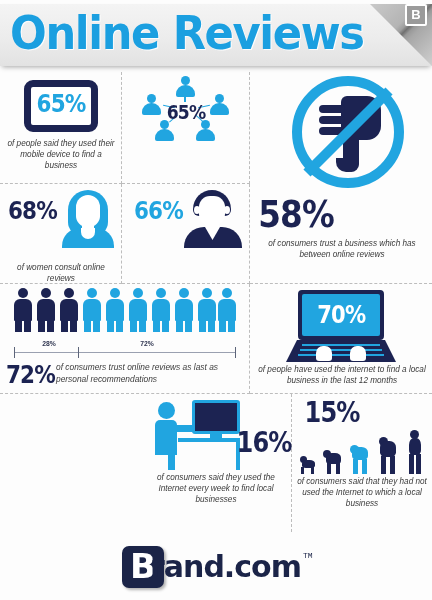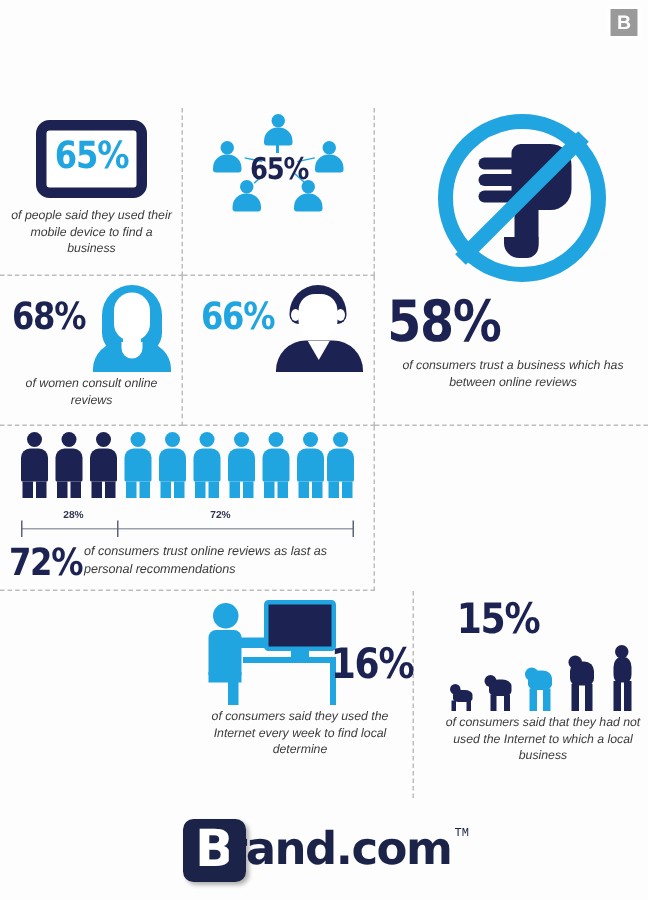--- a/index.html
+++ b/index.html
@@ -145,21 +145,21 @@
   }
   .woman .neck{position:absolute;left:20px;top:32px;width:12px;height:10px;background:#fff;}
   .woman .shoulder{
     position:absolute;left:0;top:38px;width:52px;height:20px;background:#21a5e0;
     border-radius:18px 18px 0 0;
   }
   .woman .collar{
     position:absolute;left:19px;top:38px;width:14px;height:11px;background:#fff;
     border-radius:0 0 8px 8px;
   }
-  #p4 .cap{position:absolute;left:4px;top:66px;width:114px;text-align:center;}
+  #p4 .cap{position:absolute;left:4px;top:78px;width:114px;text-align:center;}
 
   
   #p5{left:122px;top:112px;width:128px;height:100px;}
   #p5 .fig-val{left:8px;top:12px;color:#21a5e0;}
   .man{position:absolute;left:62px;top:6px;width:58px;height:56px;}
   .man .hair{
     position:absolute;left:9px;top:0;width:38px;height:26px;background:#1c2352;
     border-radius:19px 19px 6px 6px;
   }
   .man .face{
@@ -229,21 +229,21 @@
     position:absolute;background:#1c2352;
     clip-path:polygon(50% 0%,61% 35%,98% 35%,68% 57%,79% 91%,50% 70%,21% 91%,32% 57%,2% 35%,39% 35%);
   }
   .stars-val{
     position:absolute;left:0;top:24px;width:112px;text-align:center;
     font-size:19px;color:#21a5e0;z-index:3;
   }
   #p8 .cap{position:absolute;left:4px;top:70px;width:132px;}
 
   
-  #p9{left:124px;top:322px;width:152px;height:138px;}
+  #p9{left:140px;top:322px;width:152px;height:138px;}
   .desk{position:absolute;left:12px;top:4px;width:92px;height:70px;}
   .desk .head{position:absolute;left:6px;top:4px;width:17px;height:17px;border-radius:50%;background:#21a5e0;}
   .desk .torso{position:absolute;left:3px;top:22px;width:22px;height:30px;background:#21a5e0;border-radius:5px 5px 0 0;}
   .desk .arm{position:absolute;left:18px;top:27px;width:28px;height:7px;background:#21a5e0;}
   .desk .legv{position:absolute;left:3px;top:50px;width:22px;height:7px;background:#21a5e0;}
   .desk .legd{position:absolute;left:16px;top:50px;width:7px;height:22px;background:#21a5e0;}
   .desk .table{position:absolute;left:26px;top:40px;width:62px;height:4px;background:#21a5e0;}
   .desk .tleg{position:absolute;left:84px;top:42px;width:4px;height:30px;background:#21a5e0;}
   .desk .mon{
     position:absolute;left:40px;top:2px;width:48px;height:34px;background:#1c2352;
@@ -283,20 +283,24 @@
   .logo-tm{
     position:absolute;left:181px;top:5px;
     font-family:Liberation Mono, monospace;font-size:8px;color:#1b2448;
   }
 </style>
 </head>
 <body>
 
 <div id="page">
 
+  <div class="header">
+    <div class="header-title">Online Reviews</div>
+    <div class="corner-fold"></div>
+  </div>
   <div class="corner-badge">B</div>
 
   <div class="grid">
 
     <div class="panel dash-b dash-r" id="p1">
       <div class="tablet">
         <div class="tablet-val big">65%</div>
       </div>
       <div class="cap">of people said they used their mobile device to find a business</div>
     </div>
@@ -441,36 +445,52 @@
         <div class="tk" style="left:0;"></div>
         <div class="tk" style="left:64px;"></div>
         <div class="tk" style="left:221px;"></div>
         <div class="lab" style="left:10px;width:50px;">28%</div>
         <div class="lab" style="left:108px;width:50px;">72%</div>
       </div>
       <div class="p72 big">72%</div>
       <div class="cap72">of consumers trust online reviews as last as personal recommendations</div>
     </div>
 
+    <div class="panel dash-b" id="p7">
+      <div class="laptop">
+        <div class="screen">
+            <div class="screen-in">
+              <span class="sval">70%</span>
+            </div>
+          </div>
+        <div class="base"></div>
+        <div class="kb" style="top:54px;"></div>
+        <div class="kb" style="top:59px;left:14px;width:82px;"></div>
+        <div class="kb" style="top:64px;left:12px;width:86px;"></div>
+        <div class="hand" style="left:30px;"></div>
+        <div class="hand" style="left:64px;"></div>
+      </div>
+      <div class="cap">of people have used the internet to find a local business in the last 12 months</div>
+    </div>
 
 
     <div class="panel dash-r" id="p9">
       <div class="desk">
         <div class="head"></div>
           <div class="torso"></div>
           <div class="arm"></div>
         <div class="legv"></div>
           <div class="legd"></div>
         <div class="table"></div>
           <div class="tleg"></div>
         <div class="mon"></div>
           <div class="stand"></div>
       </div>
       <div class="pval big">16%</div>
-      <div class="cap">of consumers said they used the Internet every week to find local determine</div>
+      <div class="cap">of consumers said they used the Internet every week to find local businesses</div>
     </div>
 
     <div class="panel" id="p10">
       <div class="pval big">15%</div>
       <div class="evo">
         <div class="evoman" style="left:0;width:20px;height:20px;">
           <i class="eh" style="left:2px;top:2px;width:7px;height:7px;background:#1c2352;"></i>
           <i class="eb" style="left:4px;top:6px;width:13px;height:8px;background:#1c2352;"></i>
           <i class="el" style="left:3px;top:13px;width:3px;height:7px;background:#1c2352;"></i>
           <i class="el" style="left:13px;top:13px;width:3px;height:7px;background:#1c2352;"></i>

